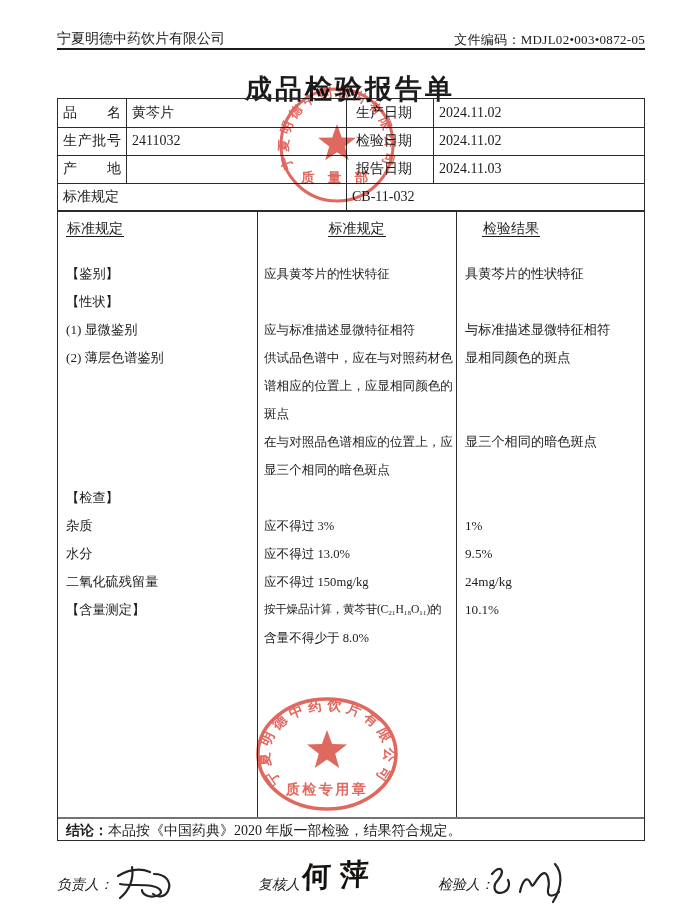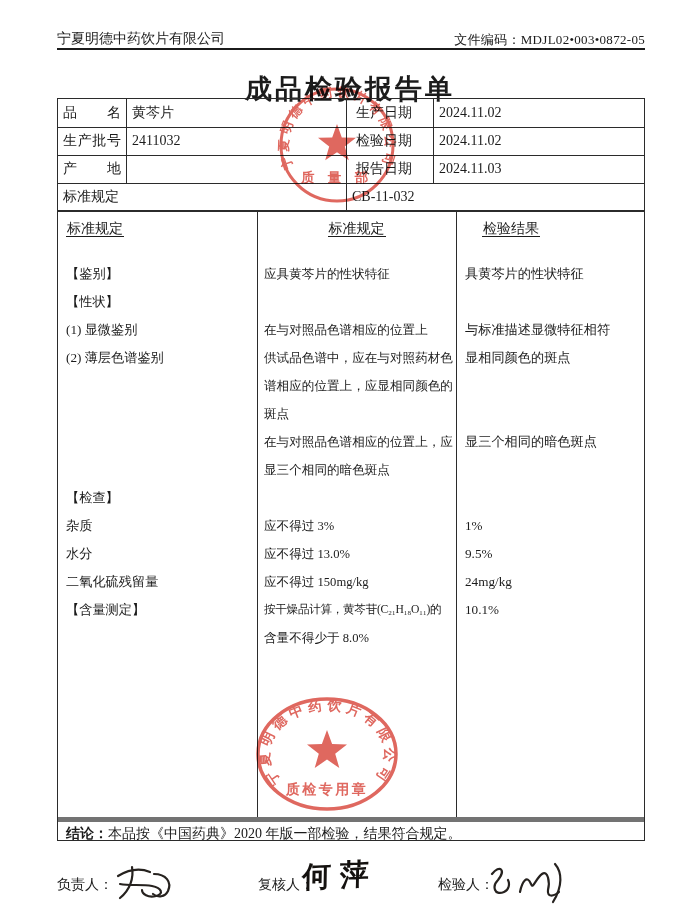--- a/index.html
+++ b/index.html
@@ -29,32 +29,32 @@
   .h-std{left:199px;width:199px;text-align:center;}
   .h-res{left:388px;width:190px;text-align:left;padding-left:36px;}
   .bodycol{position:absolute;top:48px;}
   .col-item{left:8px;width:186px;}
   .col-standard{left:206px;width:194px;}
   .col-result{left:407px;width:178px;}
   .line{height:28px;line-height:28px;font-size:13.2px;white-space:nowrap;}
   .col-standard .line{font-size:12.6px;}
   .col-standard .line:nth-child(13){font-size:11.6px;letter-spacing:-.3px;}
   .conclusion{position:absolute;left:0;top:605px;width:100%;height:24px;line-height:24px;
-    border-top:5px solid #737373;padding-left:8px;font-size:14px;box-sizing:border-box;white-space:nowrap;}
+    border-top:2px solid #737373;padding-left:8px;font-size:14px;box-sizing:border-box;white-space:nowrap;}
   .conclusion b{font-weight:bold;}
   
   .stamp{position:absolute;opacity:.82;mix-blend-mode:multiply;}
   .stamp-top{left:277px;top:84px;}
   .stamp-bottom{left:253px;top:694px;}
   .stamp-ring{font-size:12.5px;letter-spacing:4.2px;fill:var(--stamp);font-weight:bold;}
   .stamp-ring2{font-size:14px;letter-spacing:4.5px;fill:var(--stamp);font-weight:bold;}
   .stamp-dept{font-size:13.5px;letter-spacing:5px;fill:var(--stamp);font-weight:bold;}
   .stamp-seal{font-size:14px;letter-spacing:2.5px;fill:var(--stamp);font-weight:bold;}
   
-  .sig-label{position:absolute;top:876px;font-size:14px;}
+  .sig-label{position:absolute;top:876px;font-size:14px;font-style:italic;}
   .sl-resp{left:57px;} .sl-rev{left:258px;} .sl-insp{left:438px;}
   .sig-svg{position:absolute;}
   .sig-svg path{fill:none;stroke:#26221f;stroke-width:2.2;stroke-linecap:round;stroke-linejoin:round;}
   .sig-name{position:absolute;left:302px;top:856px;font-size:29px;font-weight:bold;letter-spacing:9px;
     transform:rotate(-3deg) skewX(-4deg);color:#14110f;white-space:nowrap;}
 </style>
 </head>
 <body>
 
 <div class="page">
@@ -109,21 +109,21 @@
         <div class="line"></div>
         <div class="line">【检查】</div>
         <div class="line">杂质</div>
         <div class="line">水分</div>
         <div class="line">二氧化硫残留量</div>
         <div class="line">【含量测定】</div>
       </div>
     <div class="bodycol col-standard">
         <div class="line">应具黄芩片的性状特征</div>
         <div class="line"></div>
-        <div class="line">在与对照品色谱相应的位置上</div>
+        <div class="line">应与标准描述显微特征相符</div>
         <div class="line">供试品色谱中，应在与对照药材色</div>
         <div class="line">谱相应的位置上，应显相同颜色的</div>
         <div class="line">斑点</div>
         <div class="line">在与对照品色谱相应的位置上，应</div>
         <div class="line">显三个相同的暗色斑点</div>
         <div class="line"></div>
         <div class="line">应不得过 3%</div>
         <div class="line">应不得过 13.0%</div>
         <div class="line">应不得过 150mg/kg</div>
         <div class="line">按干燥品计算，黄芩苷(C₂₁H₁₈O₁₁)的</div>

